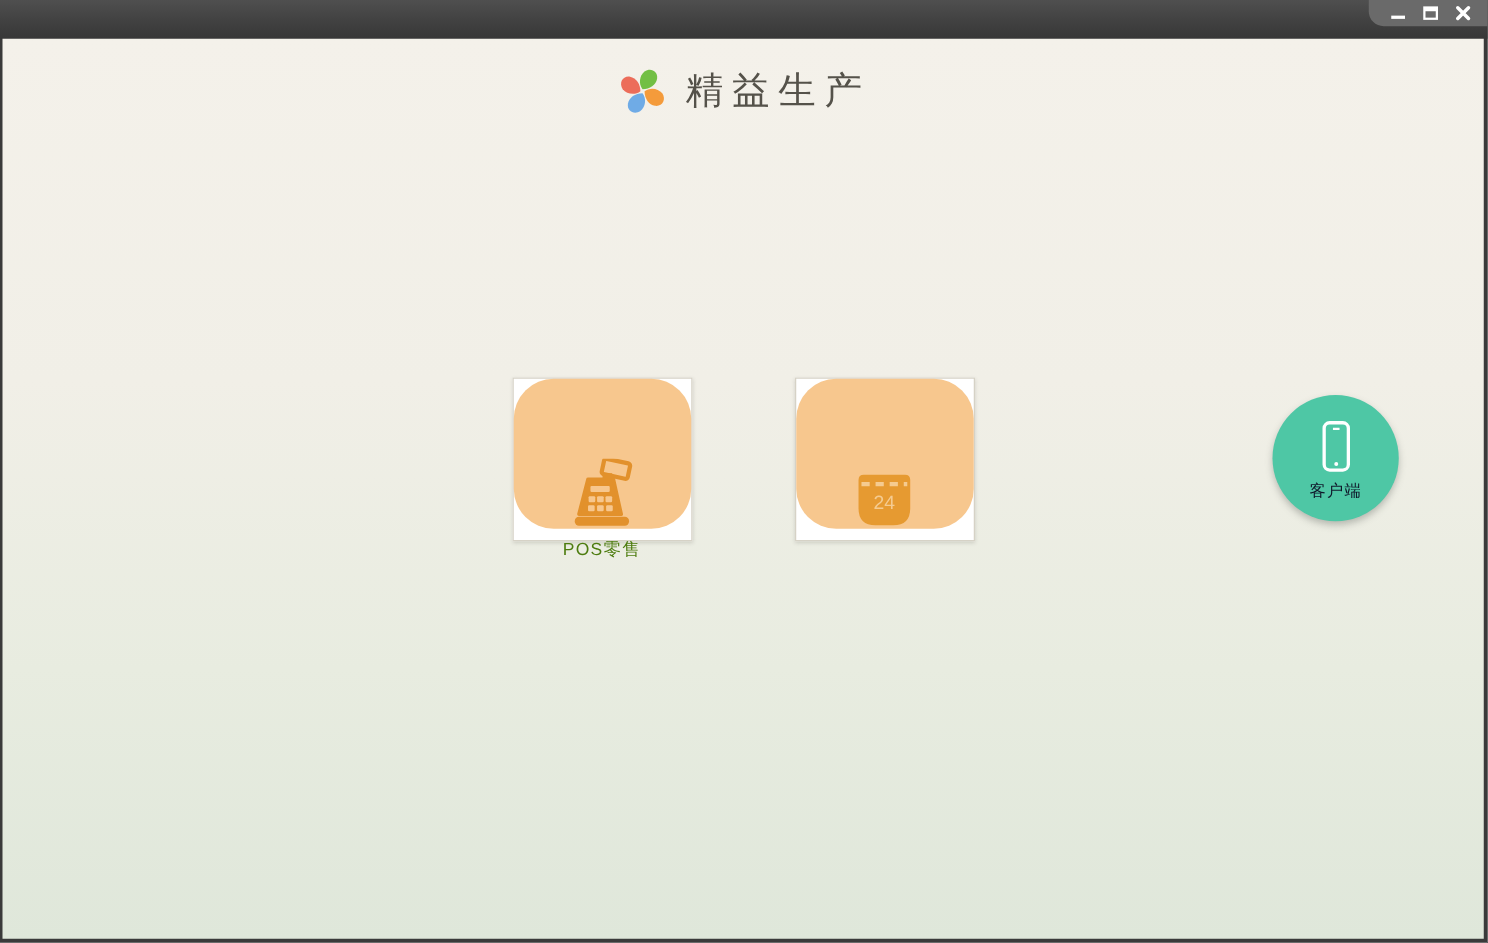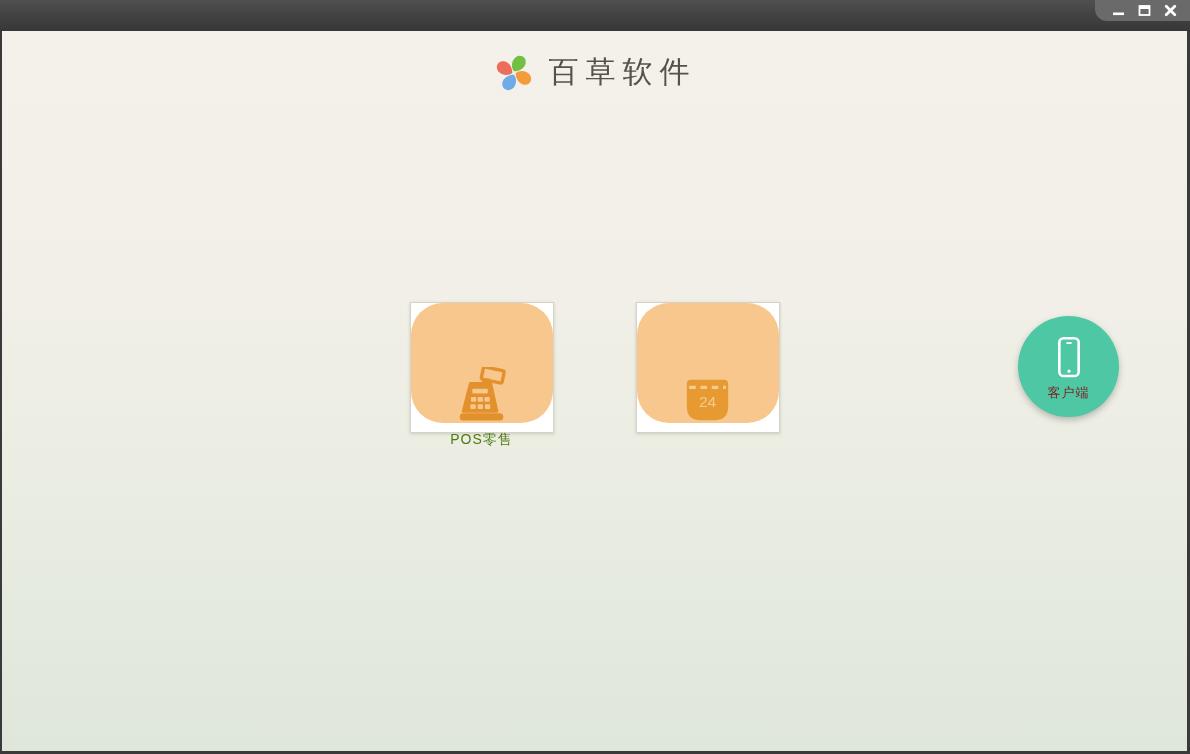--- a/index.html
+++ b/index.html
@@ -67,21 +67,21 @@
   
   .client-circle {
     position:absolute; left:1016px; top:285px;
     width:101px; height:101px; border-radius:50%;
     display:flex; flex-direction:column; align-items:center; justify-content:center;
     padding-top:4px;
     box-shadow:0 3px 6px rgba(80,85,80,.35);
     cursor:pointer;
   }
   .client-label {
-    color:#7f1d1d; font-size:13px; margin-top:4px; letter-spacing:1px;
+    color:#0f172a; font-size:13px; margin-top:4px; letter-spacing:1px;
   }
 </style>
 </head>
 <body>
 
 <div class="app">
 
   <div class="titlebar">
     <div class="controls">
       <button class="ctrl">
@@ -105,21 +105,21 @@
 
   <div class="content">
 
     <header class="app-header">
       <svg width="42" height="40" viewBox="-24 -24 48 48">
         <path d="M0,-2 C-4,-7 -3,-15 2,-19 C8,-23 15,-19 14,-12 C13,-6 7,-2 0,-2 Z" fill="#72bf44"></path>
         <path d="M0,-2 C-4,-7 -3,-15 2,-19 C8,-23 15,-19 14,-12 C13,-6 7,-2 0,-2 Z" transform="rotate(90)" fill="#f49b3b"></path>
         <path d="M0,-2 C-4,-7 -3,-15 2,-19 C8,-23 15,-19 14,-12 C13,-6 7,-2 0,-2 Z" transform="rotate(180)" fill="#6fabe6"></path>
         <path d="M0,-2 C-4,-7 -3,-15 2,-19 C8,-23 15,-19 14,-12 C13,-6 7,-2 0,-2 Z" transform="rotate(270)" fill="#ec6d5a"></path>
       </svg>
-      <h1 class="app-title">百草软件</h1>
+      <h1 class="app-title">精益生产</h1>
     </header>
 
     <div class="cards-row">
 
       <div class="card">
         <div class="tile" style="background-color: rgb(247, 199, 142);">
           <svg width="58" height="56" viewBox="0 0 60 58">
             <g fill="#e2912c">
               <g transform="rotate(12 42 9)">
                 <rect x="30" y="2" width="22" height="13" rx="2" fill="none" stroke-width="3.5" stroke="#e2912c"></rect>

